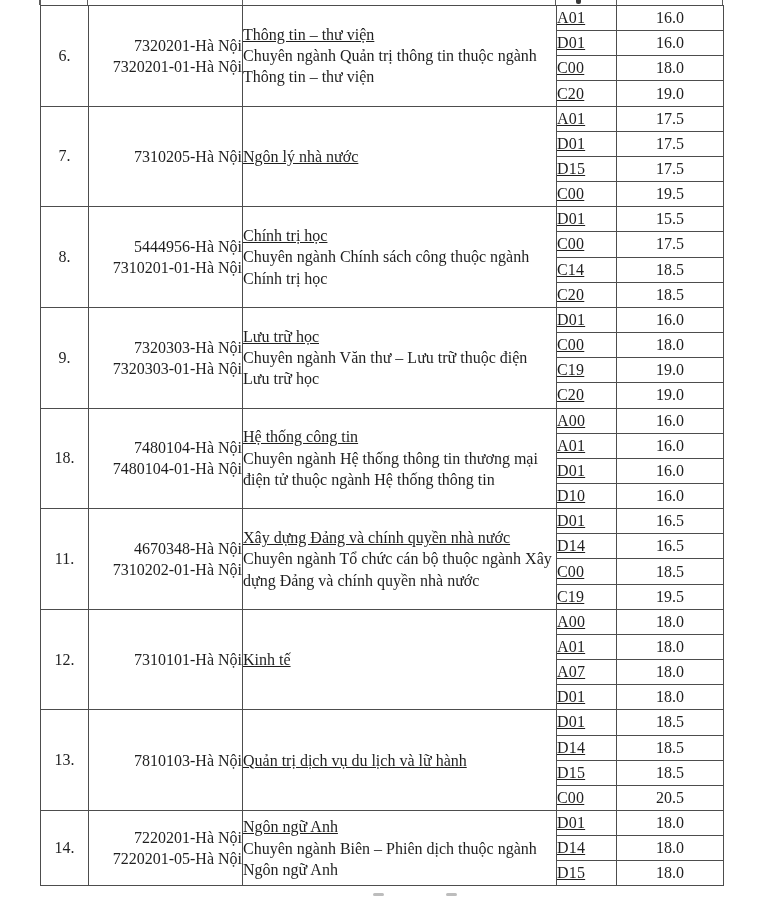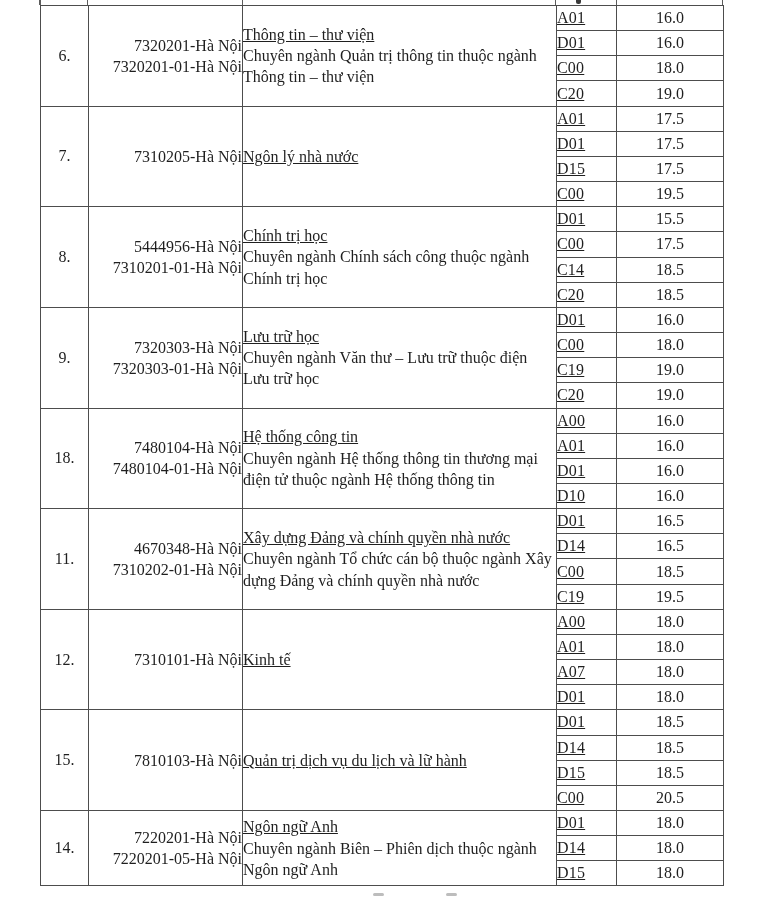--- a/index.html
+++ b/index.html
@@ -267,21 +267,21 @@
       <tr>
         <td class="c-combo">A07</td>
         <td class="c-score">18.0</td>
       </tr>
       <tr>
         <td class="c-combo">D01</td>
         <td class="c-score">18.0</td>
       </tr>
 
       <tr>
-        <td class="c-stt" rowspan="4">15.</td>
+        <td class="c-stt" rowspan="4">13.</td>
         <td class="c-code" rowspan="4">
           <span class="code-line">7810103-Hà Nội</span>
           <span class="code-line"></span>
         </td>
         <td class="c-name" rowspan="4">
           <span class="nm">Quản trị dịch vụ du lịch và lữ hành</span>
           <span class="spec"></span>
         </td>
         <td class="c-combo">D01</td>
         <td class="c-score">18.5</td>

